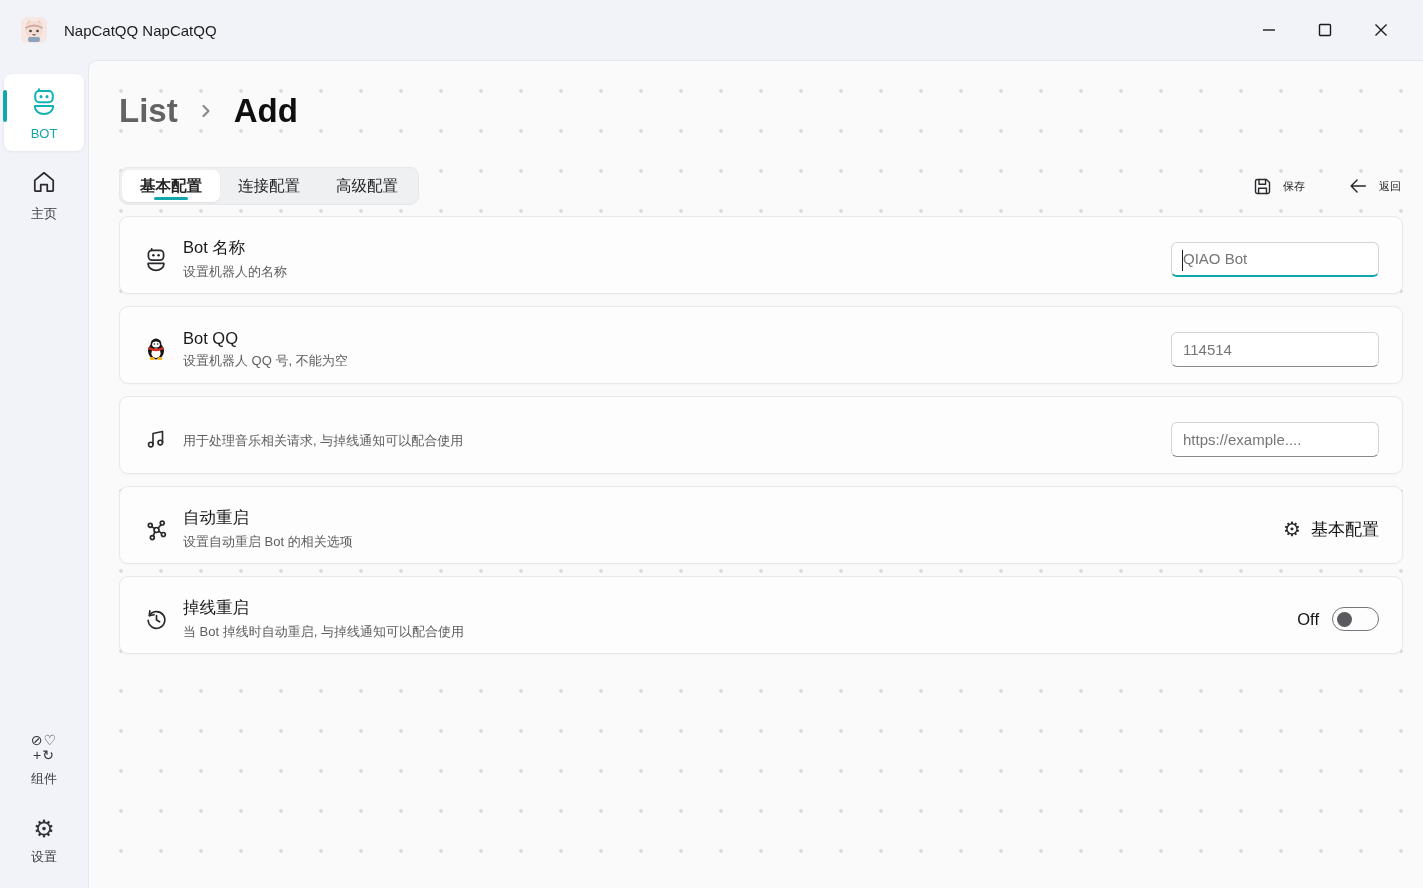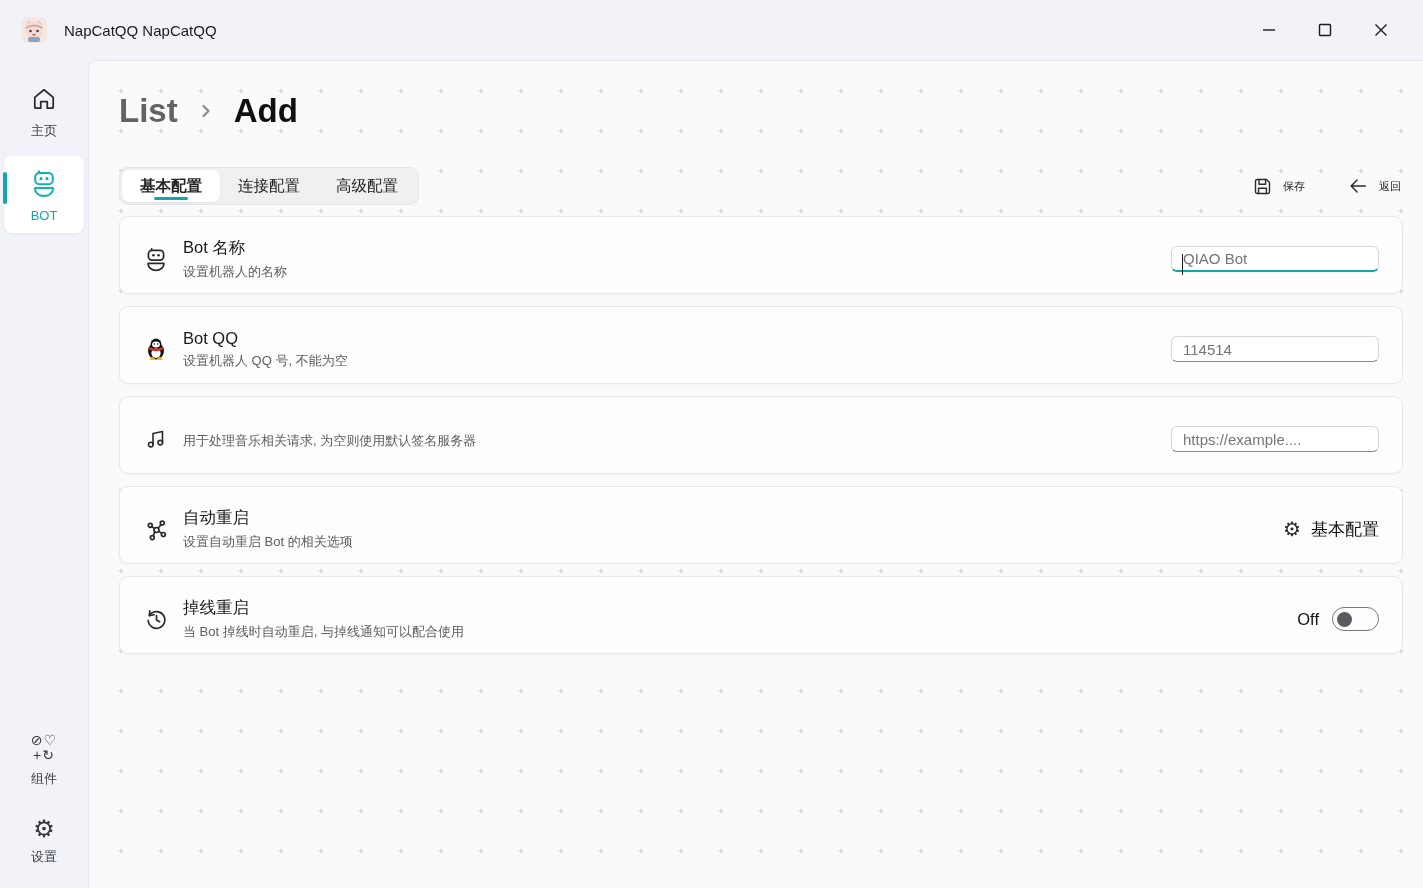--- a/index.html
+++ b/index.html
@@ -64,21 +64,21 @@
     display:flex; align-items:center; padding:8px 23px 0 22px;
     box-shadow:0 1px 2px rgba(80,90,110,.04);
   }
   .card-icon { width:28px; display:flex; justify-content:center; }
   .card-text { margin-left:13px; flex:1; }
   .card-title { font-size:16.5px; color:#191919; }
   .card-sub { font-size:13px; color:#5d5d5d; margin-top:4px; }
 
   .input-wrap { position:relative; }
   .text-input {
-    width:208px; height:26px; border:1px solid #d5d5d9; border-bottom:1px solid #89898e;
+    width:208px; height:35px; border:1px solid #d5d5d9; border-bottom:1px solid #89898e;
     border-radius:6px; background:#fff; padding:0 11px; font-size:15px; color:#1b1b1b;
     font-family:inherit; outline:none;
   }
   .text-input::placeholder { color:#767676; }
   .text-input.focused { border-bottom:2.6px solid #12a7ad; padding-bottom:1px; }
   .caret { position:absolute; left:11px; top:8px; width:1.4px; height:21px; background:#1b1b1b; }
 
   .config-btn { display:flex; align-items:center; gap:10px; background:transparent; border:none; font-size:17px; color:#141414; cursor:pointer; font-family:inherit; }
   .config-btn .gear-glyph { font-size:20px; line-height:20px; color:#2c2c30; }
 
@@ -122,37 +122,37 @@
     <button class="win-btn">
       <svg width="14" height="14" viewBox="0 0 14 14">
           <path d="M1.5 1.5 L12.5 12.5 M12.5 1.5 L1.5 12.5" stroke="#1b1b1b" stroke-width="1.4"></path>
         </svg>
     </button>
   </div>
 </header>
 
 <aside class="sidebar">
   <div class="sidebar-top">
-    <div class="nav-item">
-      <svg width="26" height="26" viewBox="0 0 24 24">
-        <path class="s" d="M3.5 10.5 L12 3.5 L20.5 10.5 V19.5 Q20.5 20.5 19.5 20.5 H15 V14.5 H9 V20.5 H4.5 Q3.5 20.5 3.5 19.5 Z" stroke-width="1.7"></path>
-      </svg>
-      <span class="nav-label">主页</span>
-    </div>
     <div class="nav-item active">
       <span class="nav-indicator"></span>
       <svg width="30" height="30" viewBox="0 0 24 24">
         <path class="s teal" d="M8 4 V2.6" stroke-width="1.8"></path>
         <rect class="s teal" x="5" y="4" width="14" height="9" rx="3.2" stroke-width="1.8"></rect>
         <circle cx="9.6" cy="8.5" r="1.25" fill="#12b1b7"></circle>
           <circle cx="14.4" cy="8.5" r="1.25" fill="#12b1b7"></circle>
         <path class="s teal" d="M4.8 16 H19.2 V17 A7.2 5.4 0 0 1 4.8 17 Z" stroke-width="1.8"></path>
       </svg>
       <span class="nav-label">BOT</span>
     </div>
+    <div class="nav-item">
+      <svg width="26" height="26" viewBox="0 0 24 24">
+        <path class="s" d="M3.5 10.5 L12 3.5 L20.5 10.5 V19.5 Q20.5 20.5 19.5 20.5 H15 V14.5 H9 V20.5 H4.5 Q3.5 20.5 3.5 19.5 Z" stroke-width="1.7"></path>
+      </svg>
+      <span class="nav-label">主页</span>
+    </div>
   </div>
   <div class="sidebar-bottom">
     <div class="nav-item">
       <span class="components-glyph"><span>⊘♡</span><br><span>+↻</span></span>
       <span class="nav-label">组件</span>
     </div>
     <div class="nav-item">
       <span class="gear-glyph">⚙</span>
       <span class="nav-label">设置</span>
     </div>
@@ -249,21 +249,21 @@
 
     <section class="card">
       <span class="card-icon">
         <svg width="24" height="24" viewBox="0 0 24 24">
           <path class="s" d="M9 17.5 V6.5 L18.5 4.5 V15.5" stroke-width="1.7"></path>
           <circle class="s" cx="6.8" cy="17.6" r="2.3" stroke-width="1.7"></circle>
           <circle class="s" cx="16.3" cy="15.6" r="2.3" stroke-width="1.7"></circle>
         </svg>
       </span>
       <div class="card-text">
-        <div class="card-sub">用于处理音乐相关请求, 为空则使用默认签名服务器</div>
+        <div class="card-sub">用于处理音乐相关请求, 与掉线通知可以配合使用</div>
       </div>
       <div class="input-wrap">
         <input class="text-input" type="text" placeholder="https://example...." style="">
       </div>
     </section>
 
     <section class="card">
       <span class="card-icon">
         <svg width="25" height="25" viewBox="0 0 24 24">
           <circle class="s" cx="12" cy="12.5" r="2.4" stroke-width="1.6"></circle>

